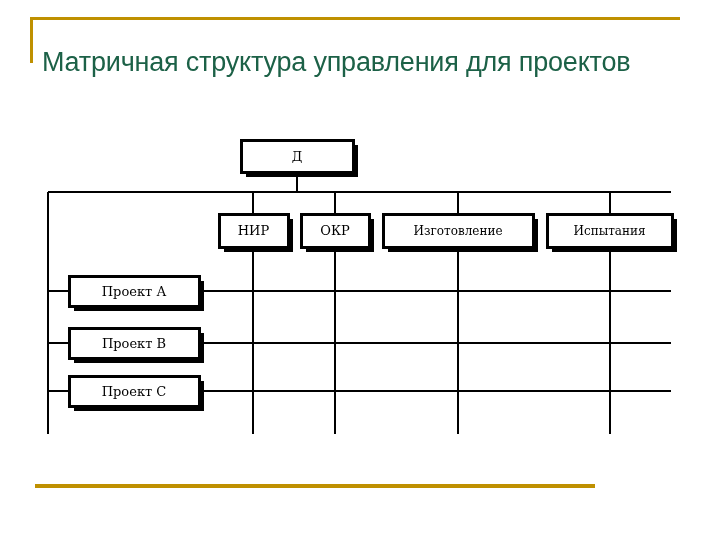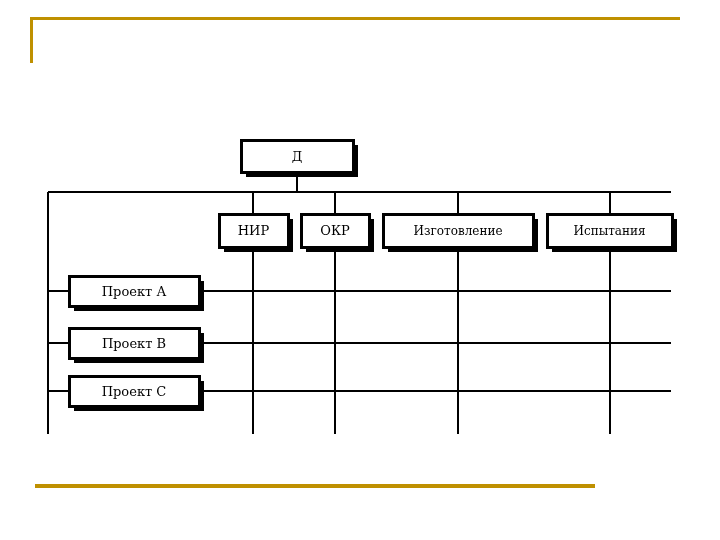--- a/index.html
+++ b/index.html
@@ -79,20 +79,21 @@
     font-size: 12px;
   }
 </style>
 </head>
 <body>
 
 <div id="slide">
 
   <div id="title-rule-top"></div>
   <div id="title-rule-left"></div>
+  <h1 id="page-title">Матричная структура управления для проектов</h1>
 
   <svg id="diagram" viewBox="0 0 720 540" width="720" height="540" shape-rendering="crispEdges">
 
     <line x1="297" y1="172" x2="297" y2="192" stroke="#000" stroke-width="2"></line>
 
     <line x1="48" y1="192" x2="671" y2="192" stroke="#000" stroke-width="2"></line>
 
     <line x1="253" y1="192" x2="253" y2="214" stroke="#000" stroke-width="2"></line>
     <line x1="335" y1="192" x2="335" y2="214" stroke="#000" stroke-width="2"></line>
     <line x1="458" y1="192" x2="458" y2="214" stroke="#000" stroke-width="2"></line>

